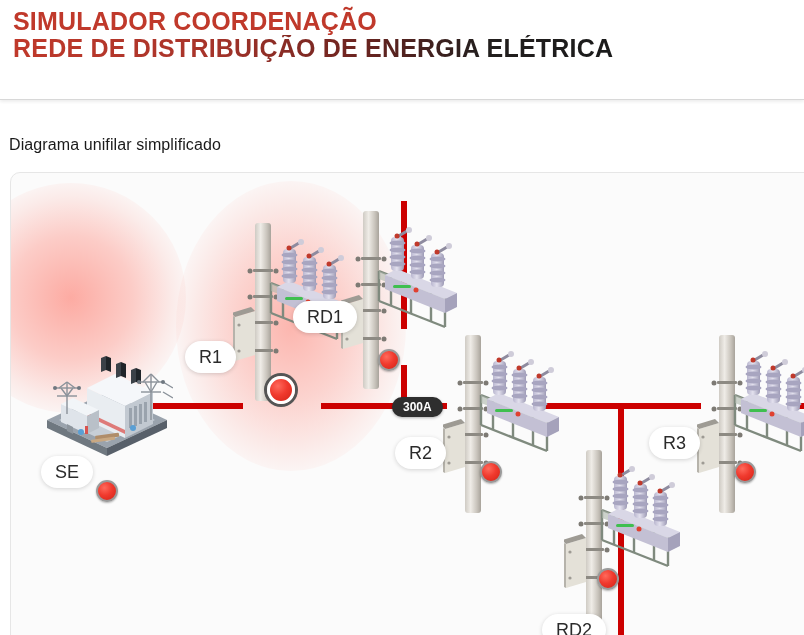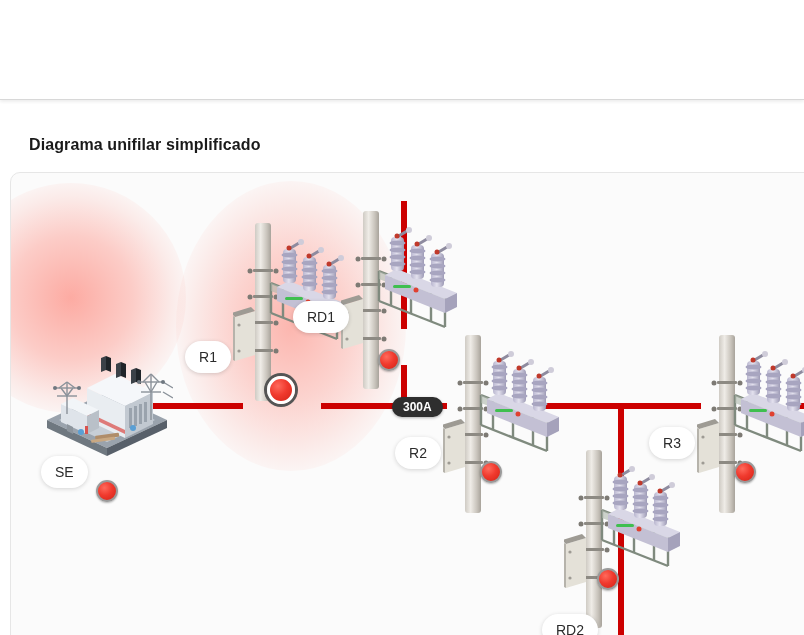--- a/index.html
+++ b/index.html
@@ -49,24 +49,23 @@
     font-size: 13px;
     color: #8b8b8b;
     white-space: nowrap;
   }
 
   
   .section-title {
     position: absolute;
     left: 9px; top: 136px;
     font-size: 16px;
-    font-weight: bold;
+    font-weight: normal;
     color: #1a1a1a;
     letter-spacing: 0.1px;
-    margin-left: 20px;
   }
 
   
   .diagram-panel {
     position: absolute;
     left: 10px; top: 172px;
     width: 830px; height: 480px;
     background: #fbfbfb;
     border: 1px solid #e6e6e6;
     border-radius: 10px;
@@ -102,21 +101,21 @@
 
   
   .device { position: absolute; }
 
   
   .pill {
     position: absolute;
     background: #ffffff;
     border-radius: 18px;
     box-shadow: 0 1px 4px rgba(0,0,0,0.16);
-    font-size: 14px;
+    font-size: 18px;
     color: #2b2b2b;
     display: flex;
     align-items: center;
     justify-content: center;
     height: 32px;
     min-width: 46px;
     padding: 0 14px;
     white-space: nowrap;
   }
 
@@ -153,20 +152,22 @@
   .substation { position: absolute; width: 132px; height: 110px; }
 
   
   .recloser { position: absolute; width: 120px; height: 180px; }
 </style>
 </head>
 <body>
 
 <div class="header">
   <div class="title-block">
+    <div class="title-line1">SIMULADOR COORDENAÇÃO</div>
+    <div class="title-line2">REDE DE DISTRIBUIÇÃO DE ENERGIA ELÉTRICA</div>
   </div>
 </div>
 
 <div class="section-title">Diagrama unifilar simplificado</div>
 
 <div class="diagram-panel">
   <div class="canvas">
 
     <div class="glow se"></div>
     <div class="glow r1"></div>

